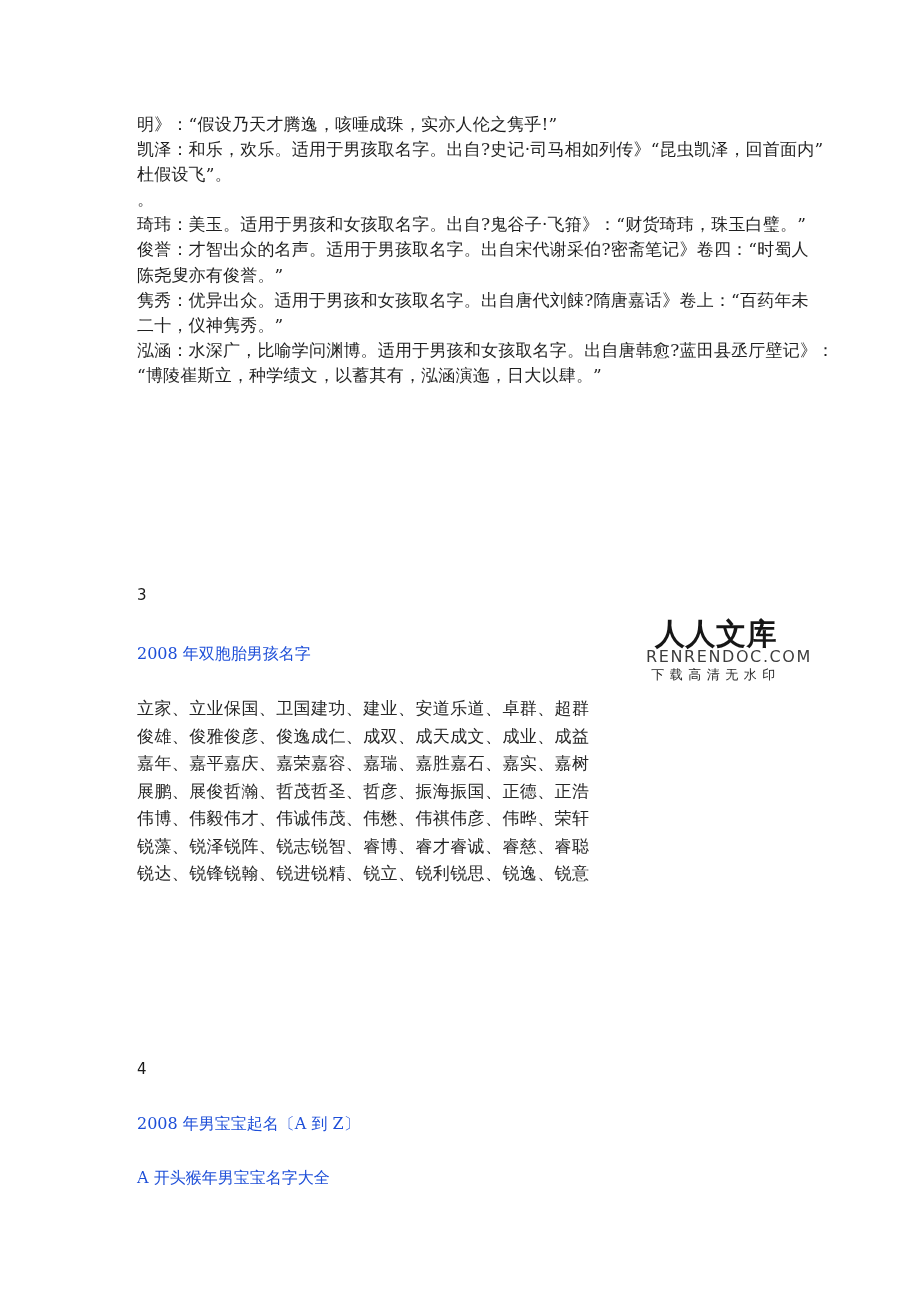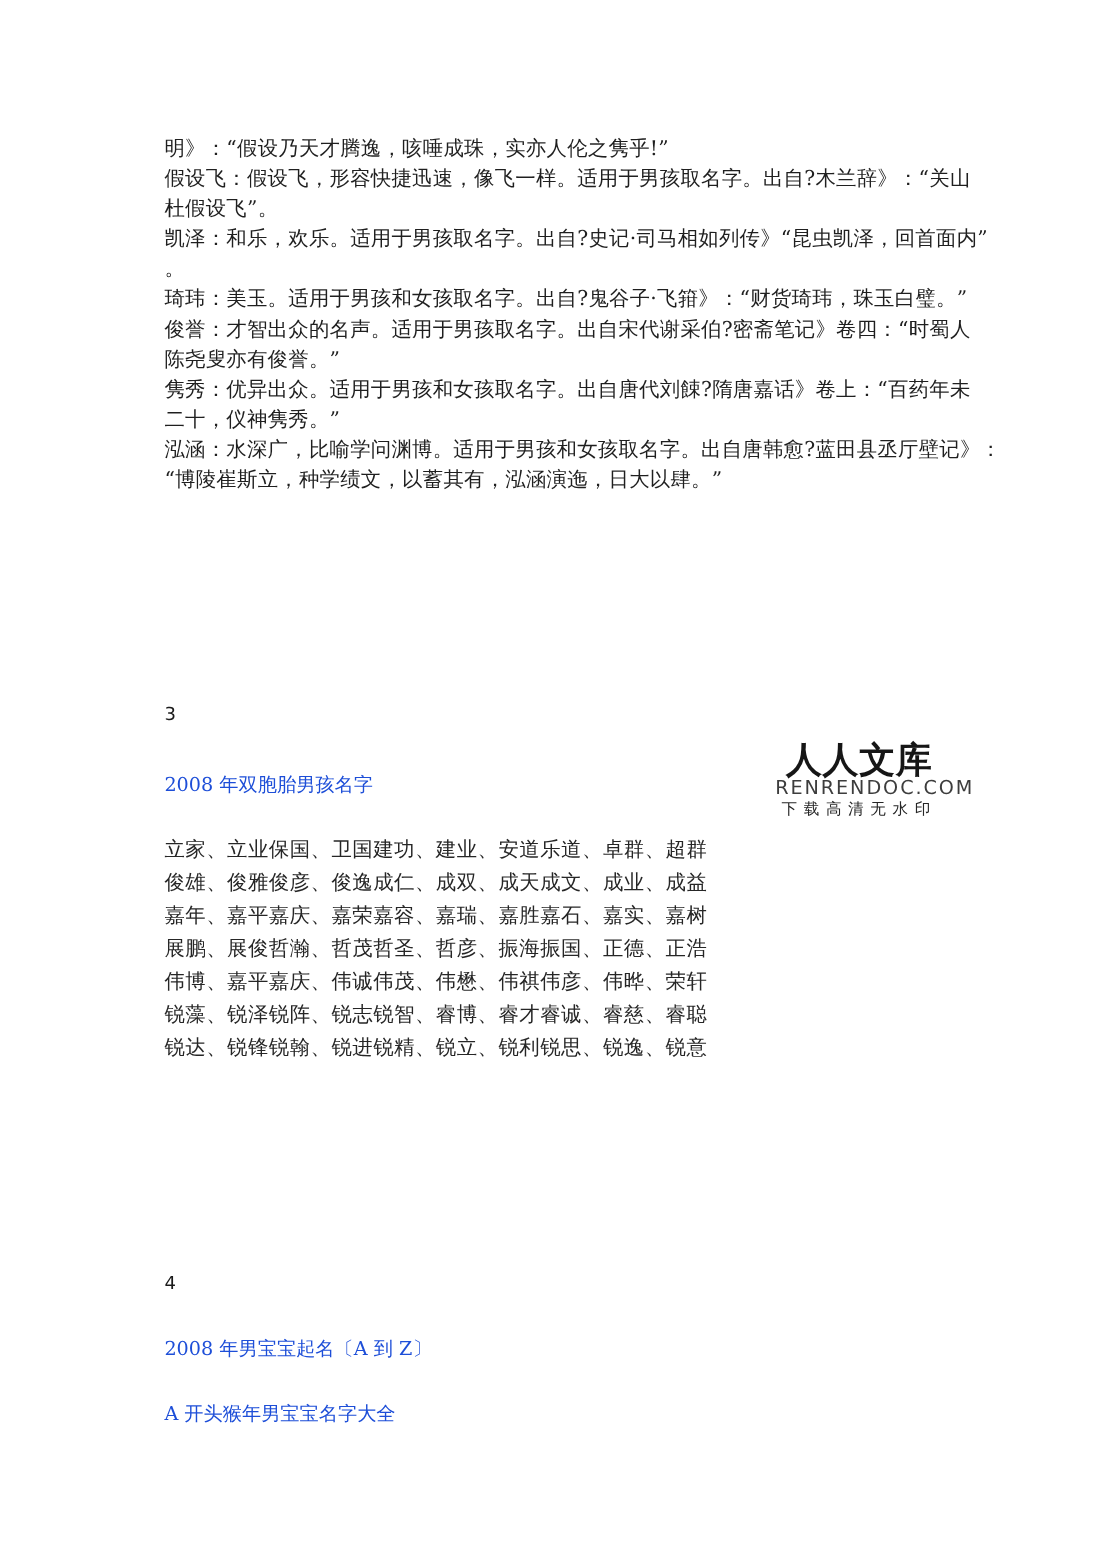--- a/index.html
+++ b/index.html
@@ -97,23 +97,22 @@
   }
   .text-line { min-height: 1em; }
 </style>
 </head>
 <body>
 
 <div class="page">
 
   <div class="intro-block">
     <div class="text-line">明》：“假设乃天才腾逸，咳唾成珠，实亦人伦之隽乎!”</div>
-    <div class="text-line">假设飞：假设飞，形容快捷迅速，像飞一样。适用于男孩取名字。出自?木兰辞》：“关山</div>
+    <div class="text-line">凯泽：和乐，欢乐。适用于男孩取名字。出自?史记·司马相如列传》“昆虫凯泽，回首面内”</div>
     <div class="text-line">杜假设飞”。</div>
-    <div class="text-line">凯泽：和乐，欢乐。适用于男孩取名字。出自?史记·司马相如列传》“昆虫凯泽，回首面内”</div>
     <div class="text-line">。</div>
     <div class="text-line">琦玮：美玉。适用于男孩和女孩取名字。出自?鬼谷子·飞箝》：“财货琦玮，珠玉白璧。”</div>
     <div class="text-line">俊誉：才智出众的名声。适用于男孩取名字。出自宋代谢采伯?密斋笔记》卷四：“时蜀人</div>
     <div class="text-line">陈尧叟亦有俊誉。”</div>
     <div class="text-line">隽秀：优异出众。适用于男孩和女孩取名字。出自唐代刘餗?隋唐嘉话》卷上：“百药年未</div>
     <div class="text-line">二十，仪神隽秀。”</div>
     <div class="text-line">泓涵：水深广，比喻学问渊博。适用于男孩和女孩取名字。出自唐韩愈?蓝田县丞厅壁记》：</div>
     <div class="text-line">“博陵崔斯立，种学绩文，以蓄其有，泓涵演迤，日大以肆。”</div>
   </div>
 
@@ -125,21 +124,21 @@
     <div class="brand">人人文库</div>
     <div class="domain">RENRENDOC.COM</div>
     <div class="tagline">下载高清无水印</div>
   </div>
 
   <div class="names-block">
     <div class="text-line">立家、立业保国、卫国建功、建业、安道乐道、卓群、超群</div>
     <div class="text-line">俊雄、俊雅俊彦、俊逸成仁、成双、成天成文、成业、成益</div>
     <div class="text-line">嘉年、嘉平嘉庆、嘉荣嘉容、嘉瑞、嘉胜嘉石、嘉实、嘉树</div>
     <div class="text-line">展鹏、展俊哲瀚、哲茂哲圣、哲彦、振海振国、正德、正浩</div>
-    <div class="text-line">伟博、嘉平嘉庆、伟诚伟茂、伟懋、伟祺伟彦、伟晔、荣轩</div>
+    <div class="text-line">伟博、伟毅伟才、伟诚伟茂、伟懋、伟祺伟彦、伟晔、荣轩</div>
     <div class="text-line">锐藻、锐泽锐阵、锐志锐智、睿博、睿才睿诚、睿慈、睿聪</div>
     <div class="text-line">锐达、锐锋锐翰、锐进锐精、锐立、锐利锐思、锐逸、锐意</div>
   </div>
 
   <div class="page-number" id="page-number-4">4</div>
 
   <div class="section-title" id="section4-title">2008 年男宝宝起名〔A 到 Z〕</div>
 
   <div class="section-title" id="section4-subtitle">A 开头猴年男宝宝名字大全</div>
 

